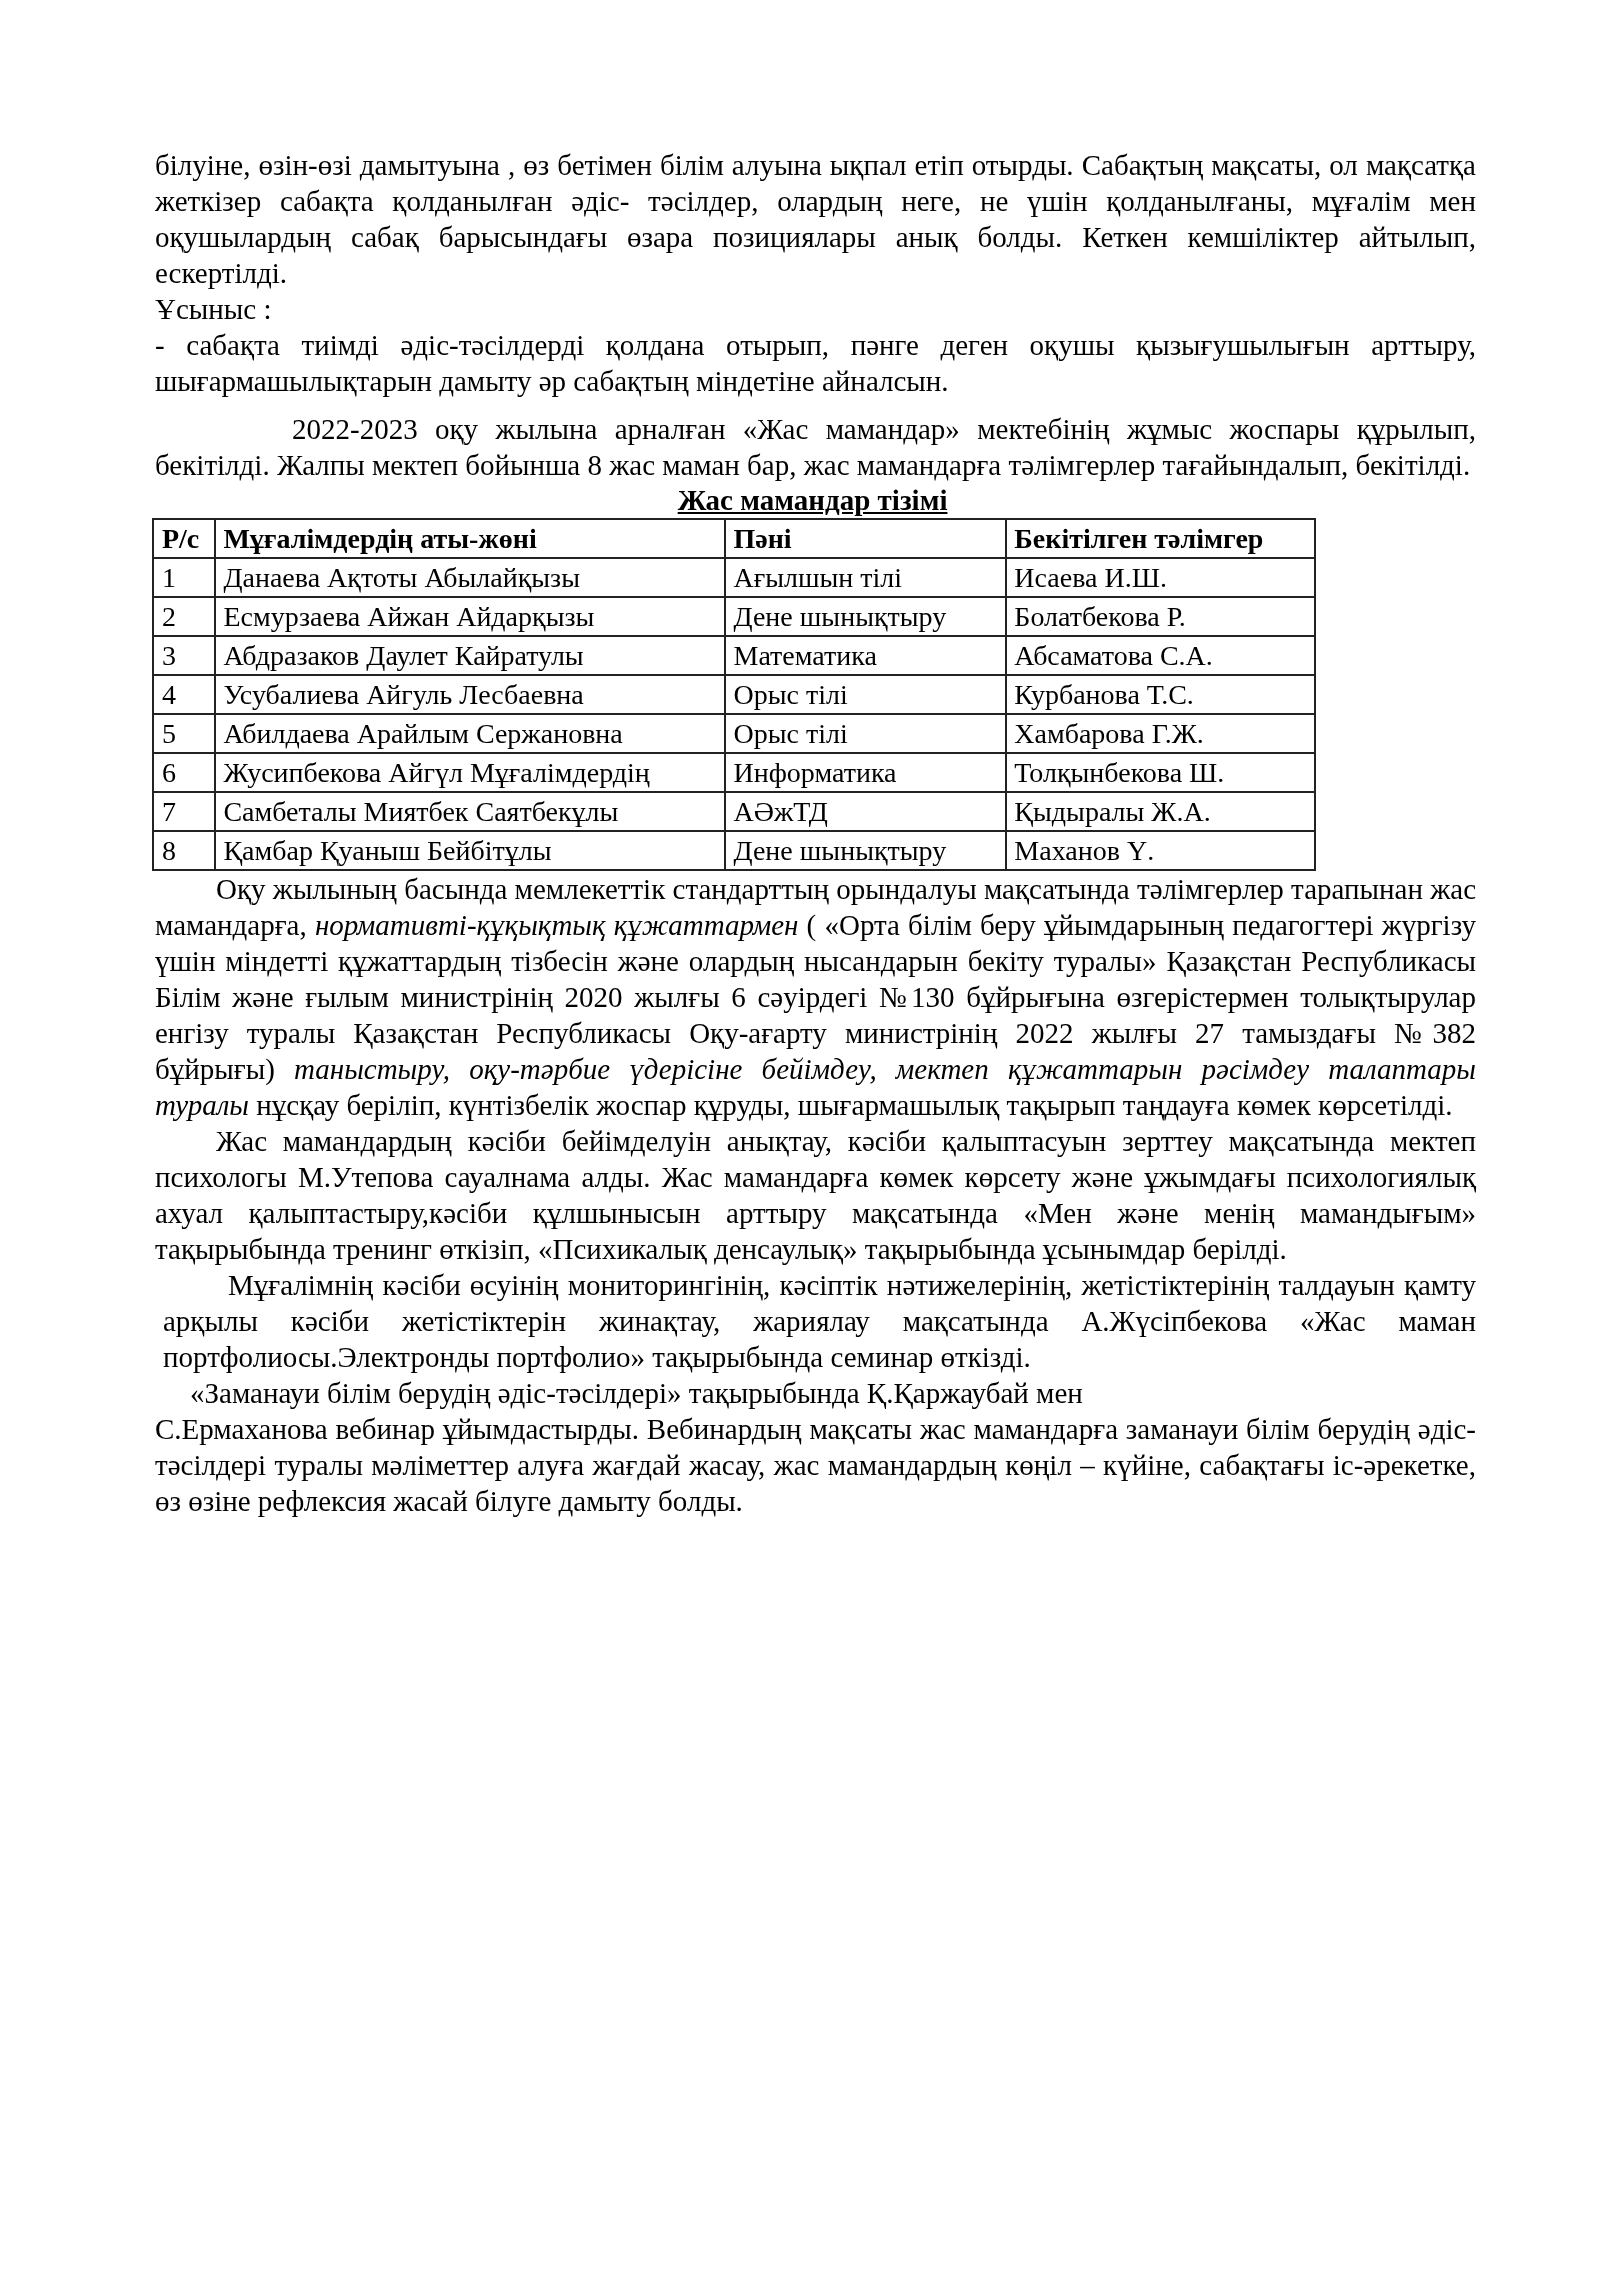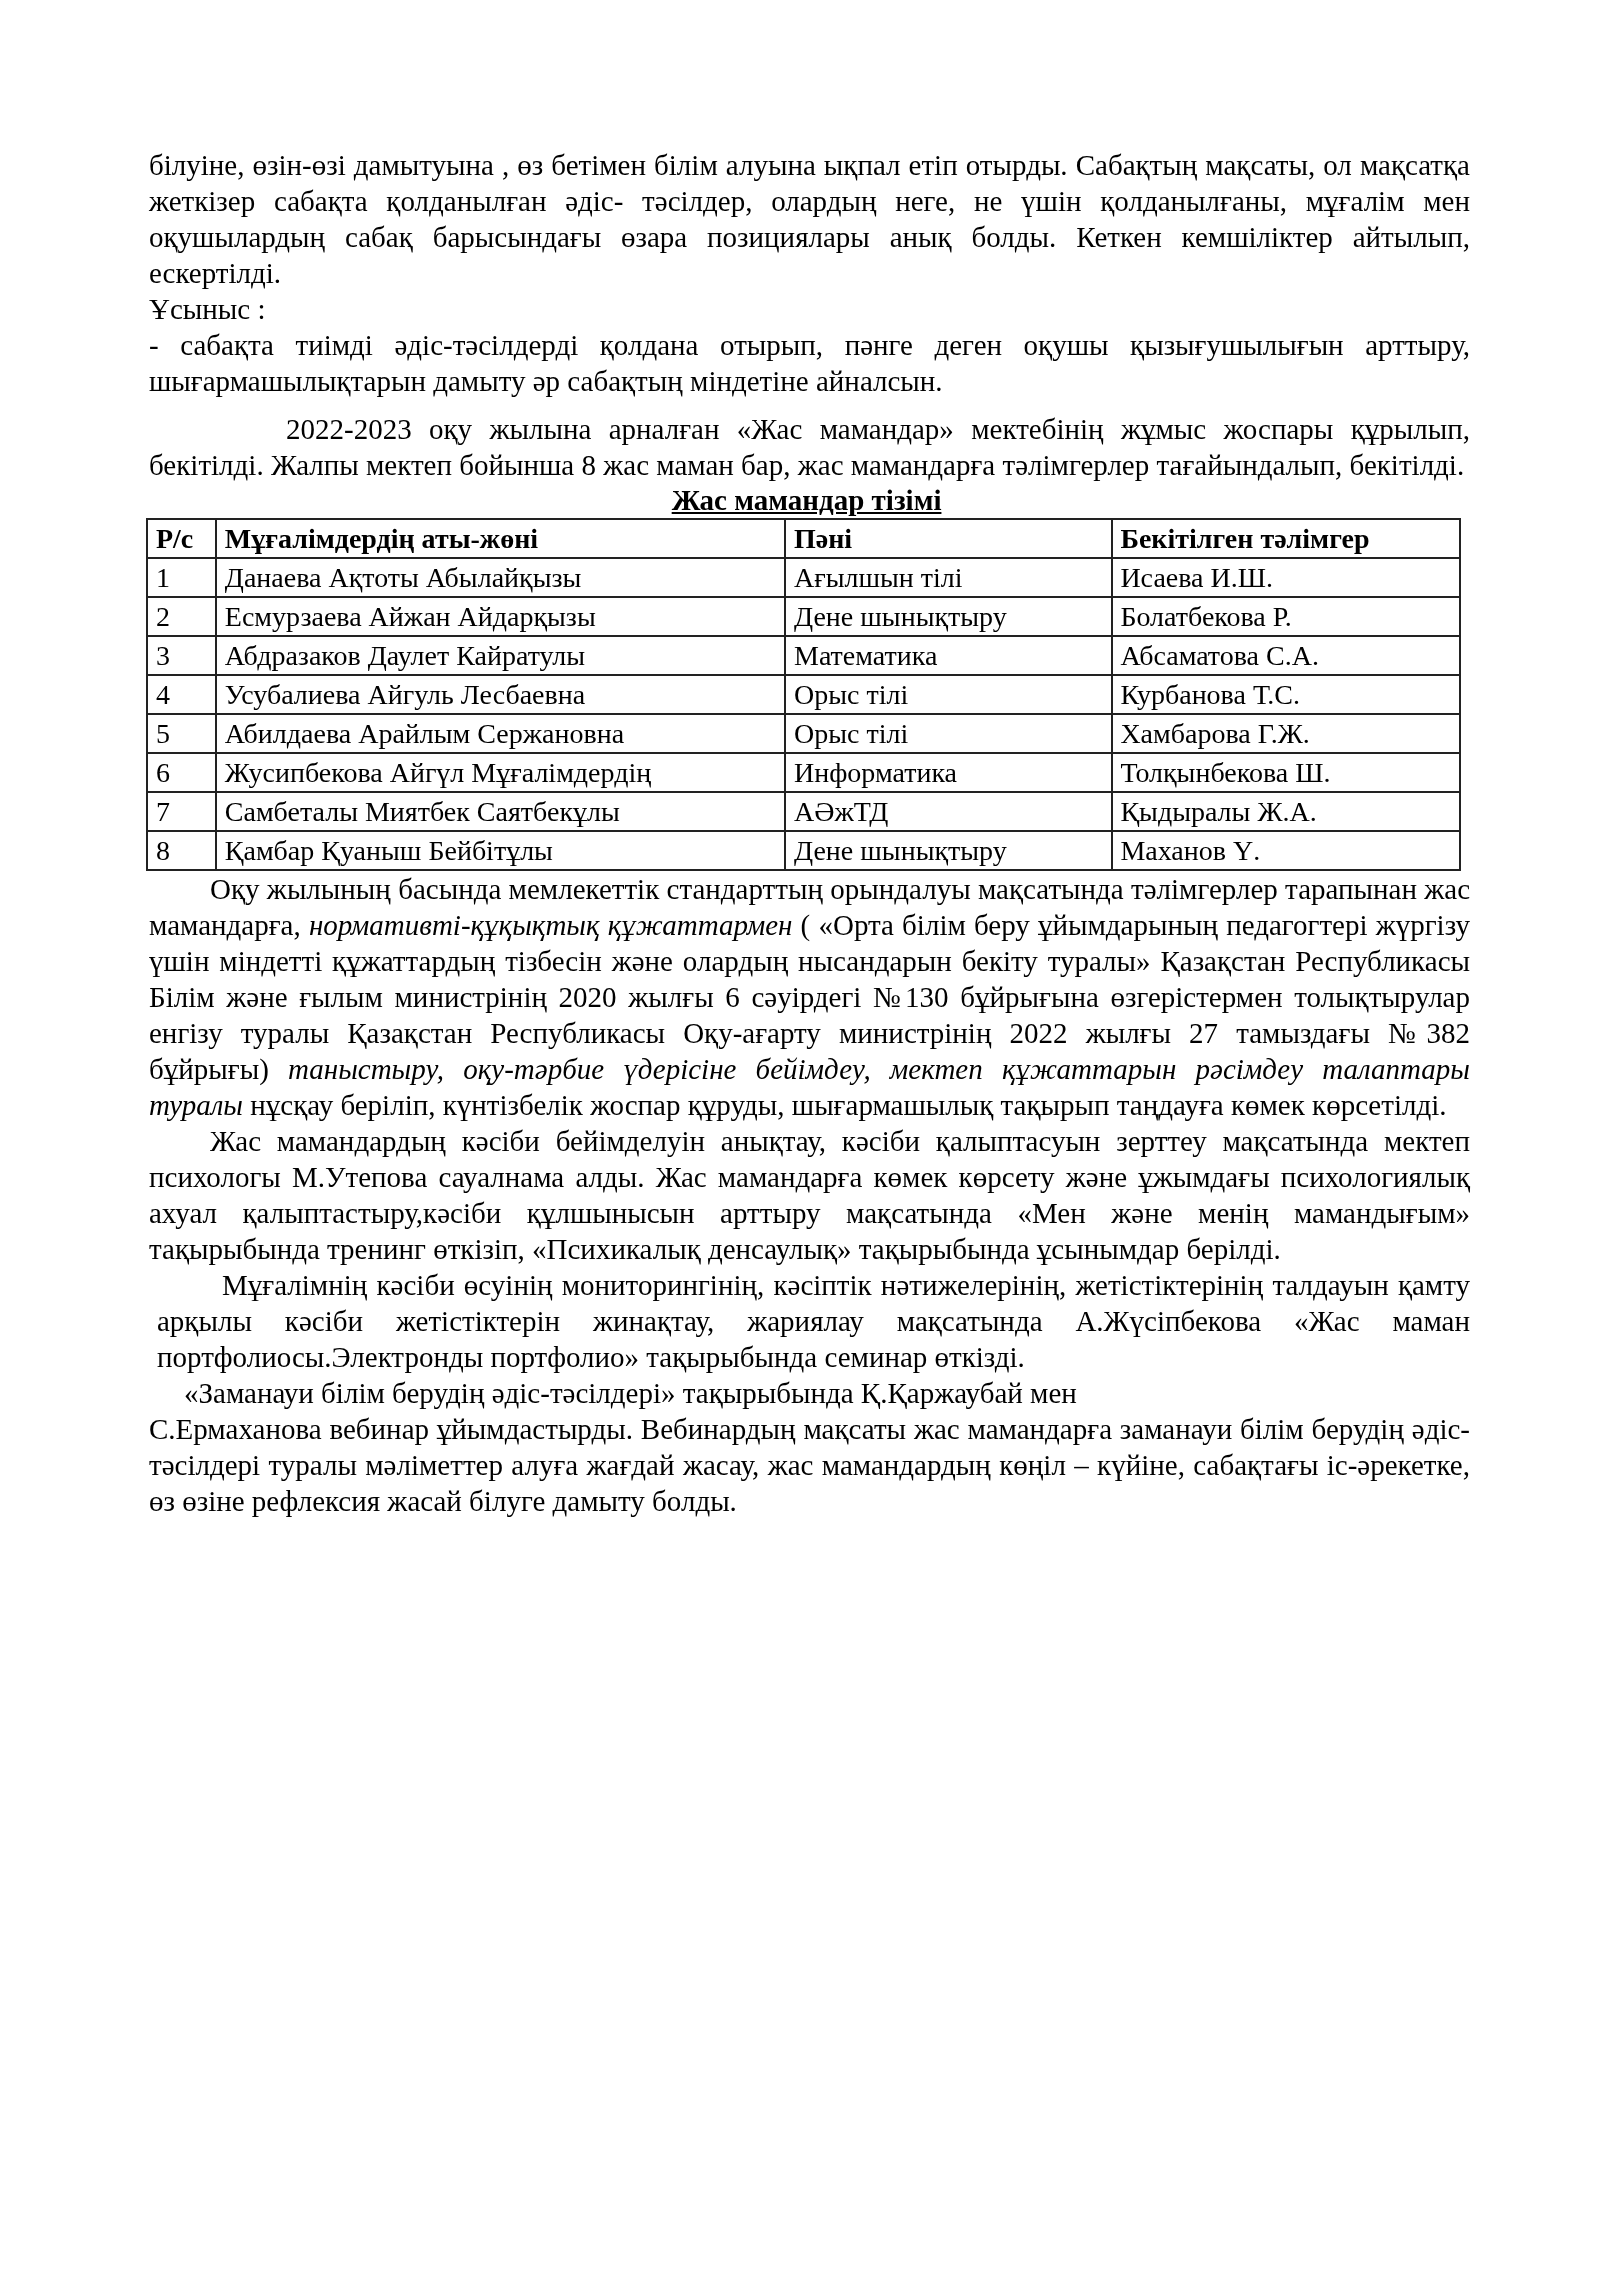--- a/index.html
+++ b/index.html
@@ -1,33 +1,33 @@
 <!DOCTYPE html>
 <html><head>
 <meta charset="utf-8">
 <style>
   html, body { margin: 0; padding: 0; background: #ffffff; }
   body { width: 1620px; height: 2293px; position: relative; overflow: hidden; }
   .page {
-    position: absolute; left: 149px; top: 147px; width: 1321px;
+    position: absolute; left: 155px; top: 147px; width: 1321px;
     font-family: "Liberation Serif", "DejaVu Serif", serif;
     font-size: 29px; line-height: 36px; color: #000;
   }
   p { margin: 0; text-align: justify; text-align-last: left; }
   .ind1 { text-indent: 61px; }
   .ind2 { text-indent: 137px; margin-top: 12px; }
   .ind4 { text-indent: 65px; margin-left: 8px; }
   .ind5 { text-indent: 35px; }
   i { font-style: italic; }
   .title {
     text-align: center; text-align-last: center; font-weight: bold; font-size: 29px;
     line-height: 35px; margin-top: 0px; margin-left: -5.9px; text-decoration: underline;
   }
   table {
-    border-collapse: collapse; width: 1315px; margin-left: -2.9px;
+    border-collapse: collapse; width: 1164px; margin-left: -2.9px;
     font-size: 28px; line-height: 37px;
   }
   td, th {
     border: 2px solid #222; padding: 0 5.9px 0 7.8px; text-align: left; vertical-align: middle;
     height: 37px; white-space: nowrap;
   }
   th { font-weight: bold; }
   col.c1 { width: 69px; }
   col.c2 { width: 570px; }
   col.c3 { width: 327px; }

